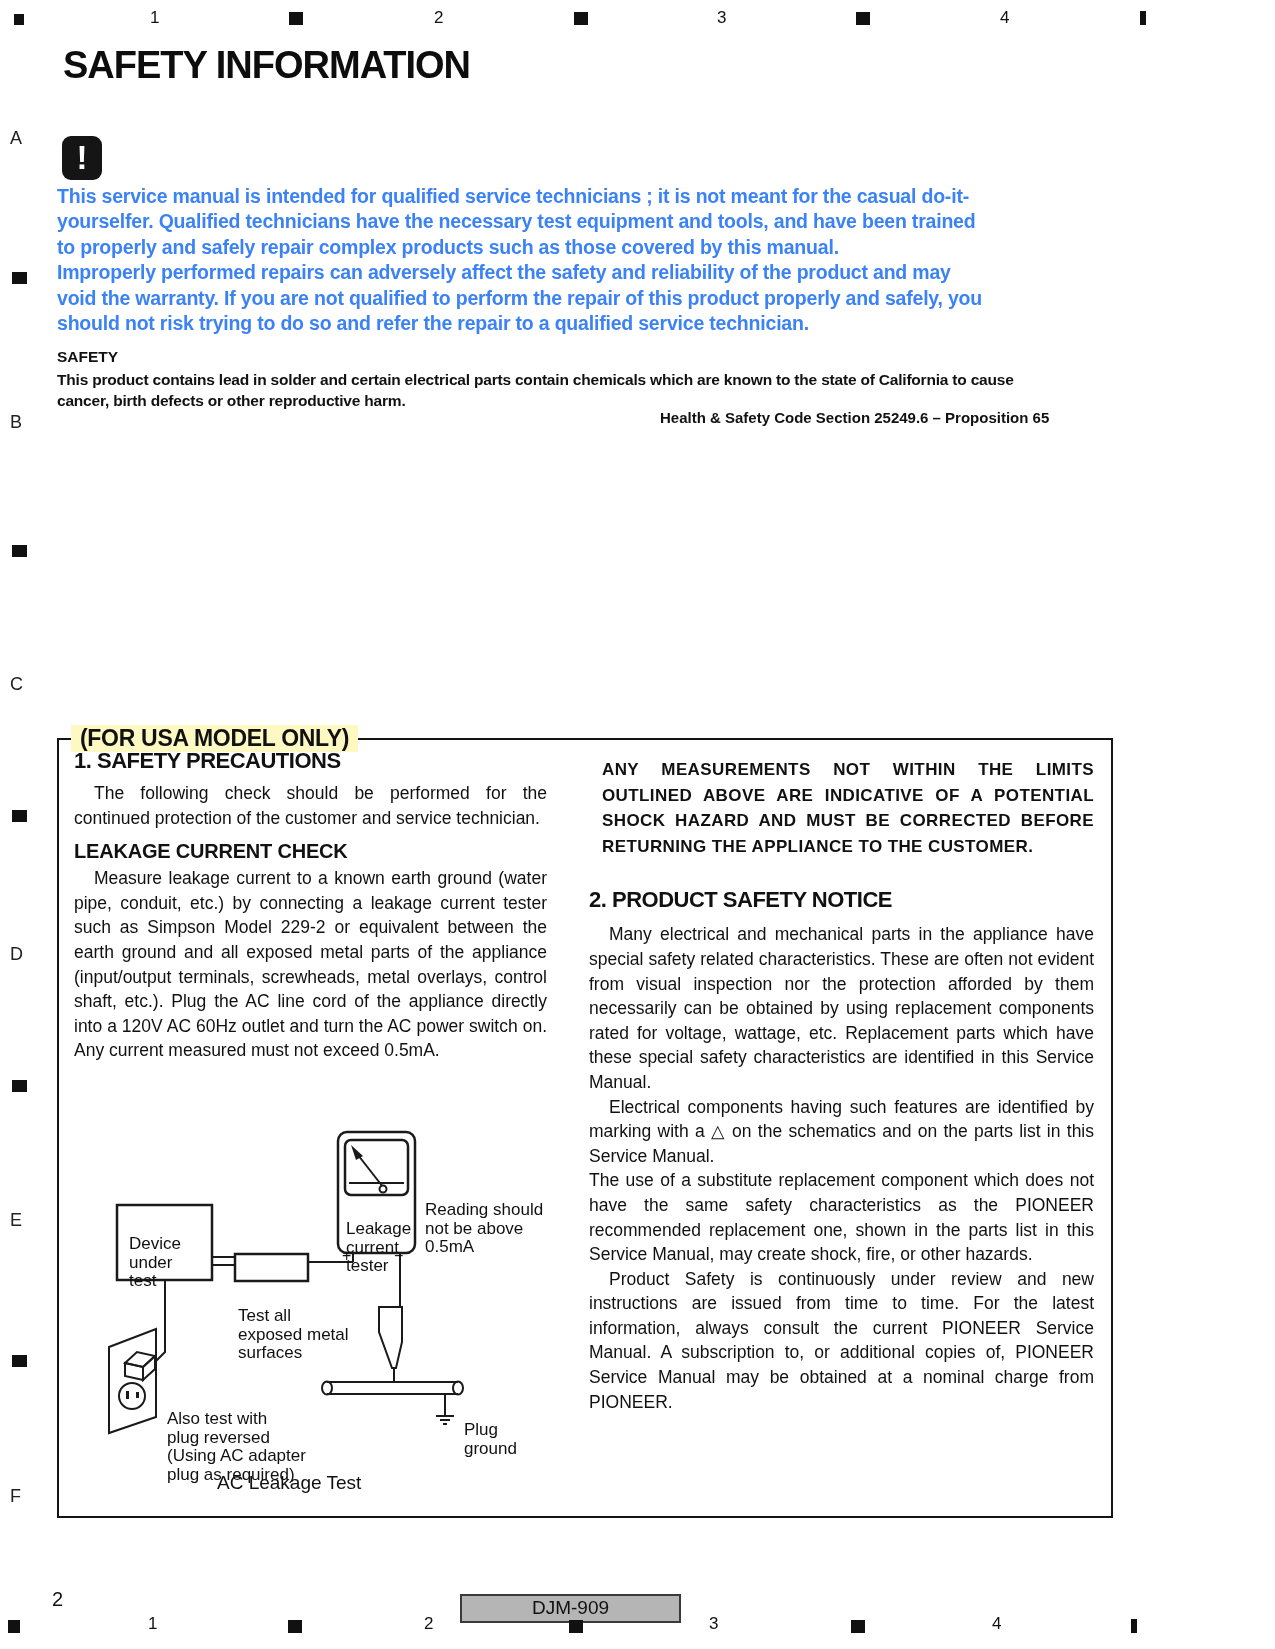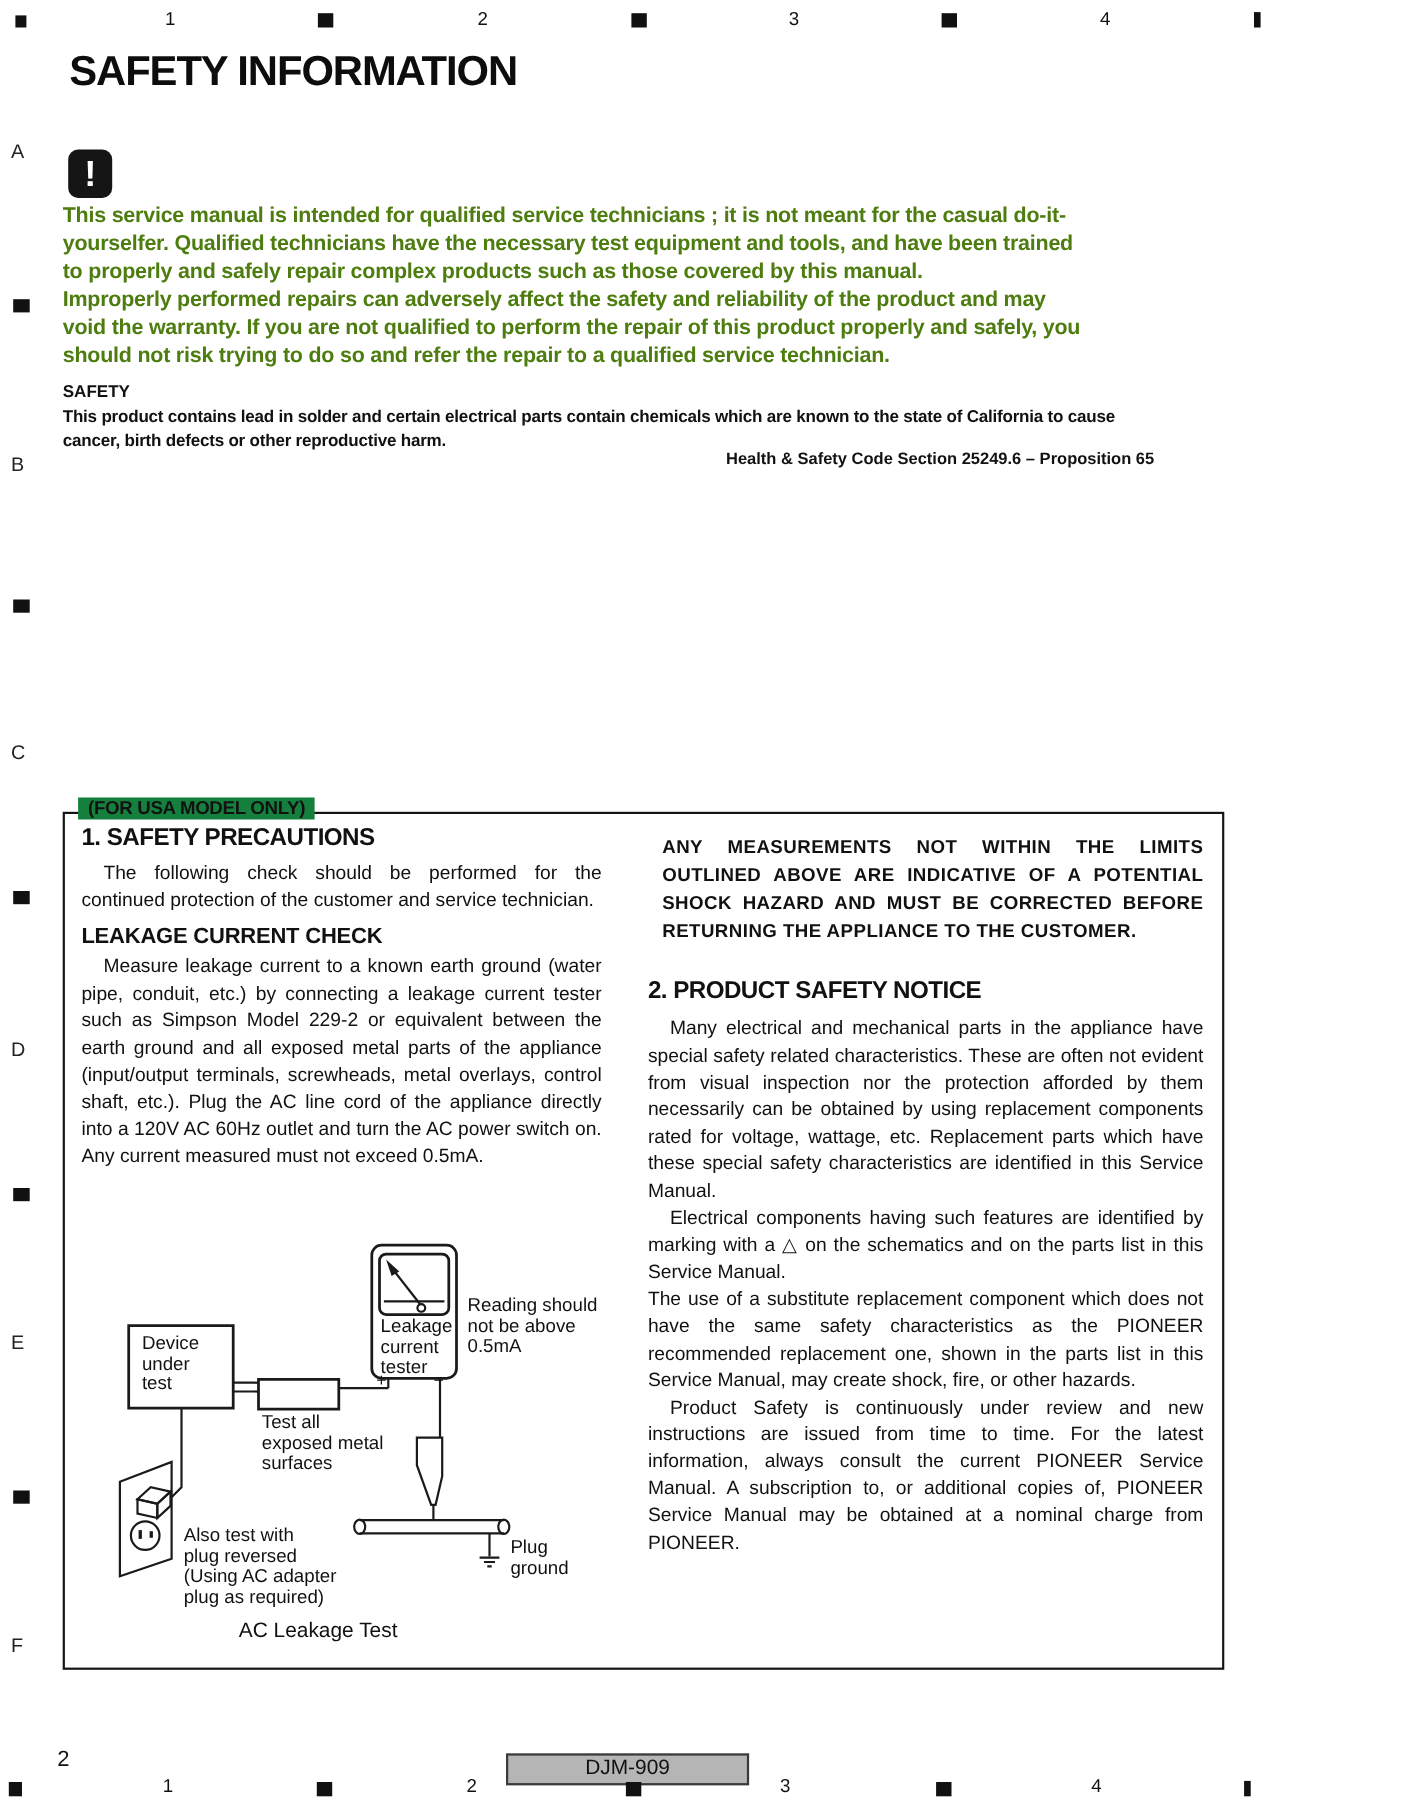--- a/index.html
+++ b/index.html
@@ -12,40 +12,40 @@
   .pre{white-space:pre-line;}
   .just{text-align:justify;}
   .sq{position:absolute;background:#111;}
   .rulnum{position:absolute;font-size:17px;color:#111;}
   .marginletter{position:absolute;left:10px;font-size:18px;color:#222;}
   .title{font-size:38px;font-weight:bold;letter-spacing:-1px;color:#0d0d0d;}
   .warnicon{
     position:absolute;left:62px;top:136px;width:40px;height:44px;background:#151515;
     border-radius:9px;color:#fff;text-align:center;font-size:33px;font-weight:bold;line-height:44px;
   }
-  .intro{font-size:19.5px;font-weight:bold;line-height:25.4px;color:#4d7c0f;letter-spacing:-0.2px;}
+  .intro{font-size:19.5px;font-weight:bold;line-height:25.4px;color:#3b82f6;letter-spacing:-0.2px;}
   .warnhead{font-size:15.5px;font-weight:bold;}
   .warnbody{font-size:15.5px;font-weight:bold;line-height:21px;letter-spacing:-0.2px;}
   .warncode{font-size:15px;font-weight:bold;}
   .usabox{
     position:absolute;left:57px;top:738px;width:1052px;height:776px;
     border:2.5px solid #141414;
   }
   .usaboxlabel{
-    position:absolute;left:12px;top:-15px;background:#15803d;padding:0 9px;
-    font-size:17px;font-weight:bold;letter-spacing:-0.3px;white-space:nowrap;
+    position:absolute;left:12px;top:-15px;background:#fef9c3;padding:0 9px;
+    font-size:23px;font-weight:bold;letter-spacing:-0.3px;white-space:nowrap;
   }
   .col{position:absolute;}
   .h-big{font-size:22px;font-weight:bold;letter-spacing:-0.5px;margin:0 0 7px 0;}
   .h-mid{font-size:20px;font-weight:bold;margin:10px 0 3px 0;letter-spacing:-0.2px;}
   .bodytext{font-size:17.5px;line-height:24.6px;margin:0;}
   .ind{text-indent:20px;}
   .capspara{font-size:17px;font-weight:bold;line-height:25.6px;letter-spacing:0.4px;margin:0 0 0 13px;}
   .caption{font-size:19px;text-align:right;}
-  .diaglabel{position:absolute;font-size:17px;line-height:18.5px;color:#111;}
+  .diaglabel{position:absolute;font-size:17px;line-height:18.5px;color:#111;margin-top:23px;}
   .term{position:absolute;font-size:16px;color:#111;}
   .footerpg{font-size:20px;}
   .modelbox{
     position:absolute;left:460px;top:1594px;width:217px;height:25px;background:#b5b5b5;
     border:2px solid #3a3a3a;text-align:center;font-size:19px;line-height:24px;color:#111;
   }
   svg line,svg rect,svg polygon,svg polyline,svg ellipse,svg circle,svg path{vector-effect:non-scaling-stroke;}
 </style>
 </head>
 <body>

